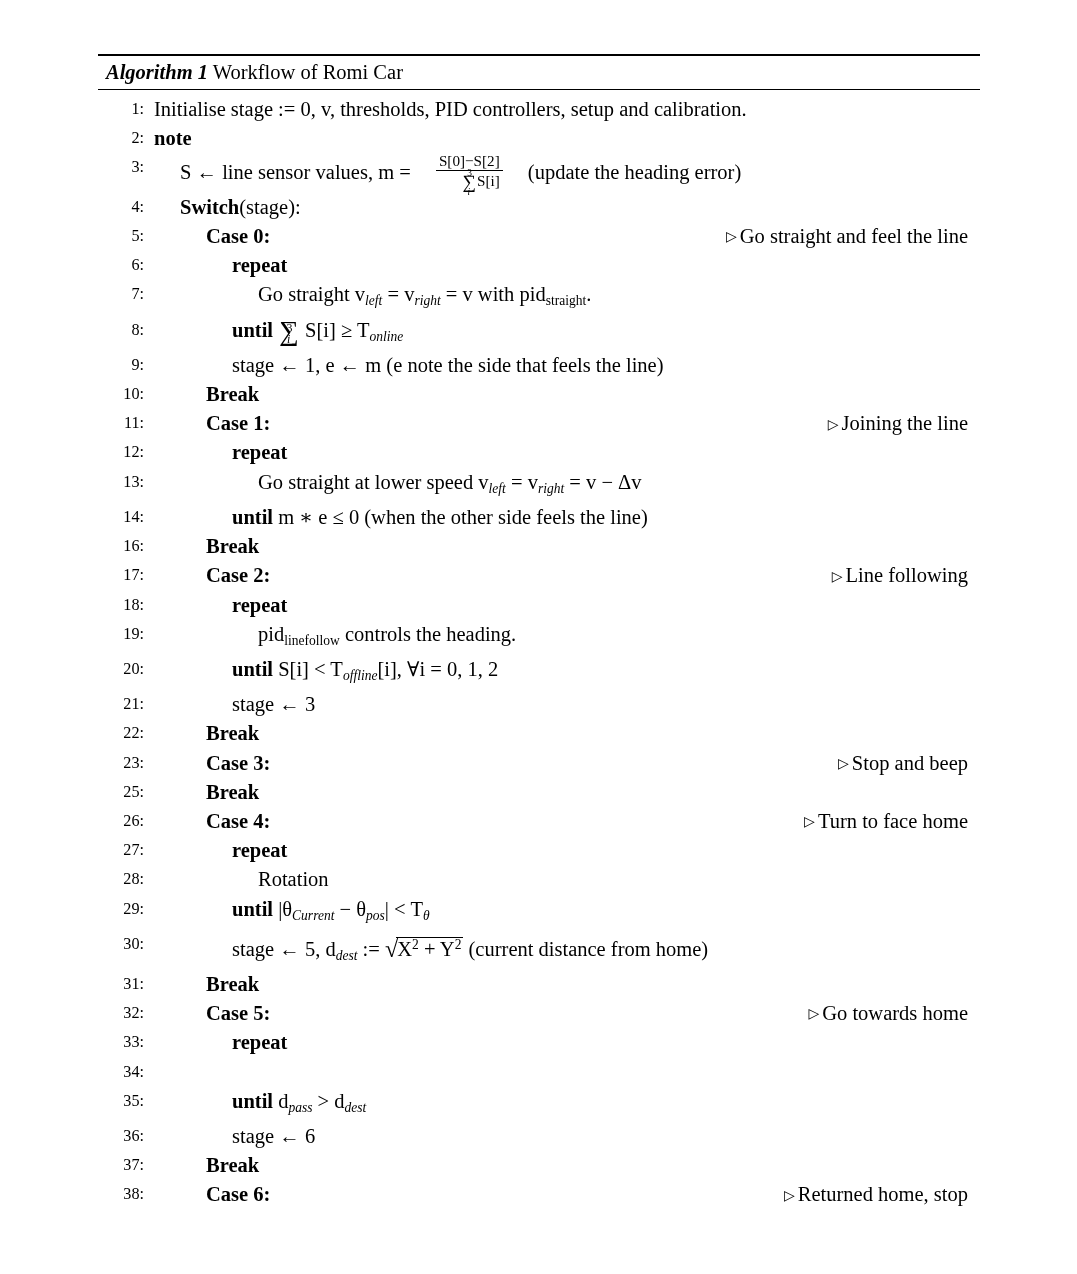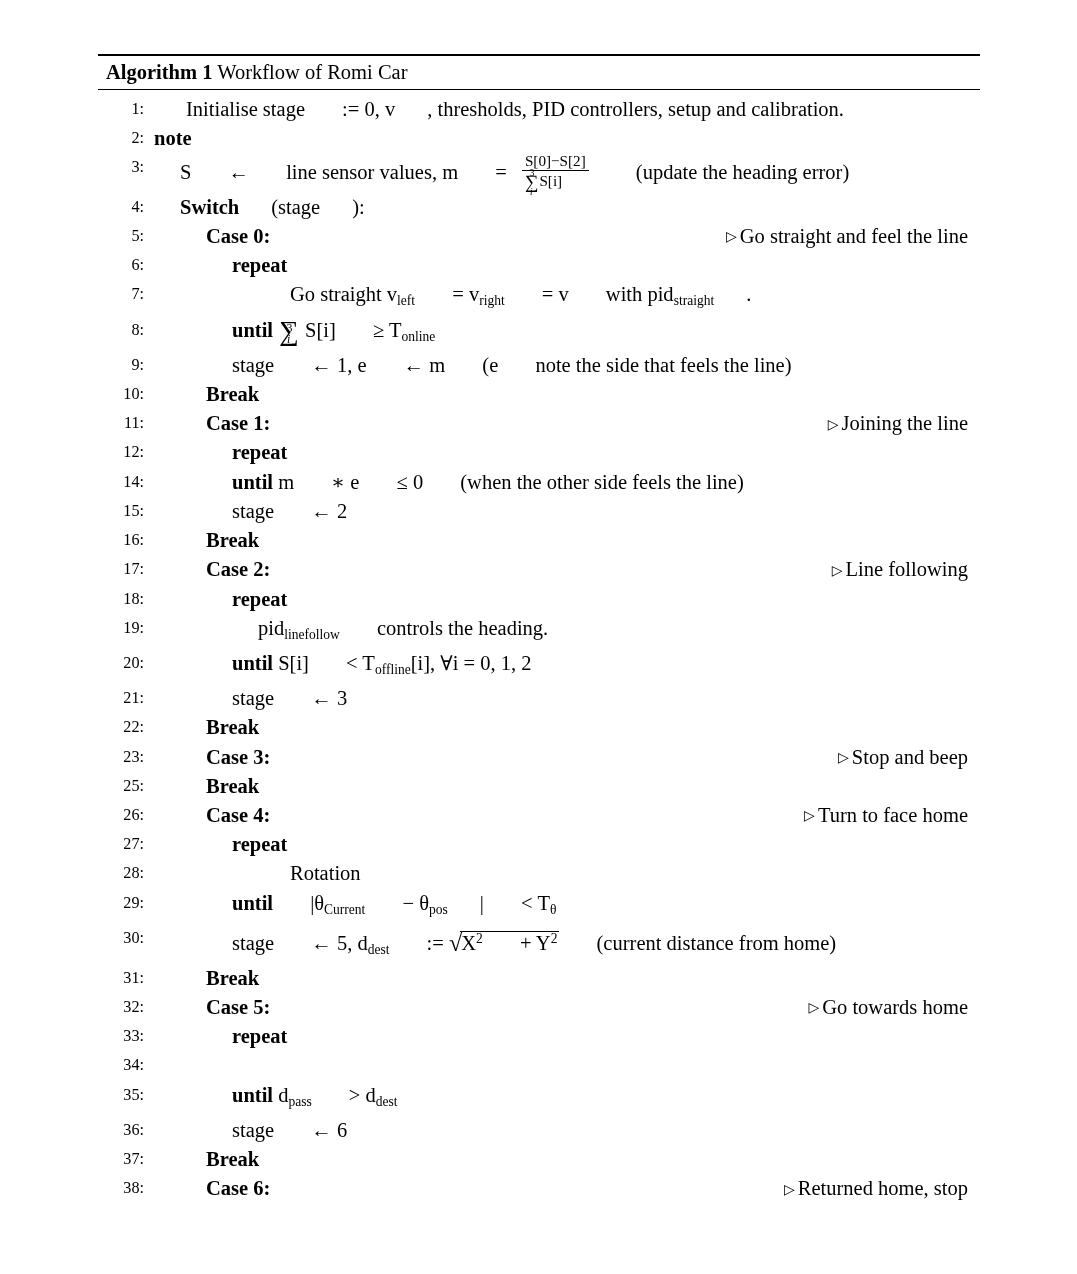--- a/index.html
+++ b/index.html
@@ -31,20 +31,21 @@
     margin: 0;
   }
   .alg-title {
     font-size: 20.5px;
     line-height: 1.0;
     padding: 6px 0 6px 8px;
     white-space: nowrap;
   }
   .alg-title .t-bold {
     font-weight: bold;
+    font-style: italic;
   }
   .alg-body {
     padding: 5px 0 6px 0;
   }
   .alg-line {
     position: relative;
     display: block;
     min-height: 29.2px;
     font-size: 20.5px;
     line-height: 29.2px;
@@ -64,61 +65,62 @@
   }
   
   .ind0 { padding-left: 0px; }
   .ind1 { padding-left: 26px; }
   .ind2 { padding-left: 52px; }
   .ind3 { padding-left: 78px; }
   .ind4 { padding-left: 104px; }
 
   .kw { font-weight: bold; }
   .mi { }
-  .rm { font-style: normal; margin-left: 32px; }
+  .rm { font-style: normal; }
 
   
   .comment {
     position: absolute;
     right: 12px;
     top: 0;
     font-size: 20.5px;
     white-space: nowrap;
   }
   .tri {
     font-size: 14px;
     vertical-align: 0.12em;
     padding-right: 3px;
   }
 
   
   .sub {
     font-size: 0.66em;
     vertical-align: -0.30em;
+    font-style: italic;
     margin-top: 36px;
   }
   .sub-rm {
     font-size: 0.66em;
     vertical-align: -0.30em;
     font-style: normal;
   }
   .sup {
     font-size: 0.66em;
     vertical-align: 0.50em;
     font-style: normal;
   }
 
   
   .frac {
     display: inline-block;
     vertical-align: -0.52em;
-    text-align: left;
+    text-align: right;
     font-size: 0.74em;
     line-height: 1.08;
-    margin: 0 10px;
+    margin: 0 20px;
   }
   .frac .num {
     display: block;
     padding: 0 3px 1px 3px;
     border-bottom: 1.1px solid #000;
   }
   .frac .den {
     display: block;
     padding: 1px 3px 0 3px;
   }
@@ -254,30 +256,30 @@
       <span class="ln">11:</span>
       <span class="content ind2"><span class="kw">Case 1:</span></span>
       <span class="comment"><span class="tri">▷</span><span>Joining the line</span></span>
     </div>
 
     <div class="alg-line">
       <span class="ln">12:</span>
       <span class="content ind3"><span class="kw">repeat</span></span>
     </div>
 
+    <div class="alg-line">
+      <span class="ln">13:</span>
+      <span class="content ind4"><span class="rm">Go straight at lower speed</span> <span class="mi">v</span><span class="sub">left</span> <span class="rm">=</span> <span class="mi">v</span><span class="sub">right</span> <span class="rm">=</span> <span class="mi">v − Δv</span></span>
+    </div>
 
     <div class="alg-line">
       <span class="ln">14:</span>
       <span class="content ind3"><span class="kw">until</span> <span class="mi">m</span> <span class="rm">∗</span> <span class="mi">e</span> <span class="rm">≤ 0</span> <span class="rm">(when the other side feels the line)</span></span>
     </div>
 
-    <div class="alg-line">
-      <span class="ln">15:</span>
-      <span class="content ind3"><span class="mi">stage</span> <span class="rm">← 2</span></span>
-    </div>
 
     <div class="alg-line">
       <span class="ln">16:</span>
       <span class="content ind2"><span class="kw">Break</span></span>
     </div>
 
     <div class="alg-line">
       <span class="ln">17:</span>
       <span class="content ind2"><span class="kw">Case 2:</span></span>
       <span class="comment"><span class="tri">▷</span><span>Line following</span></span>

